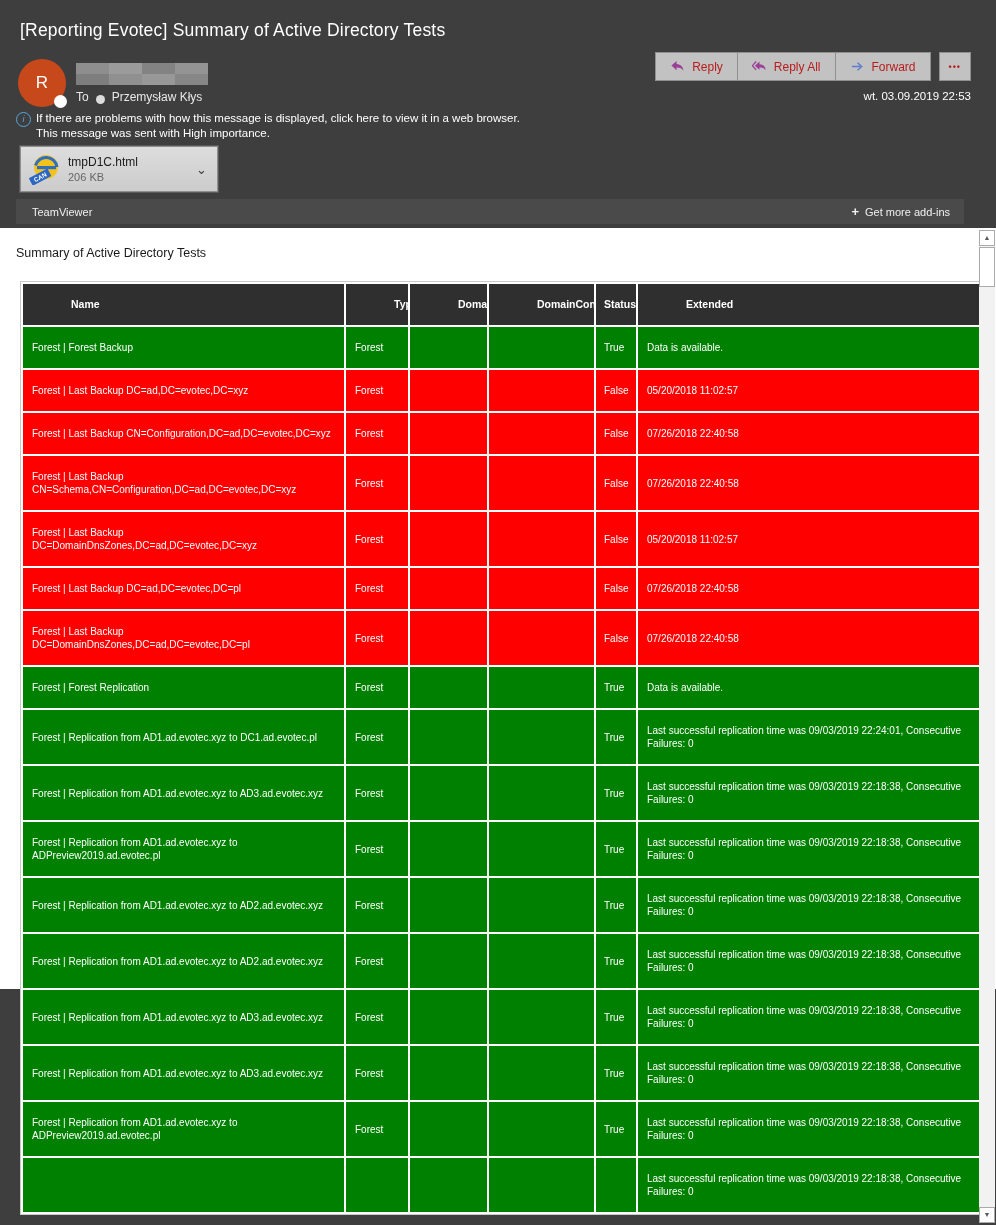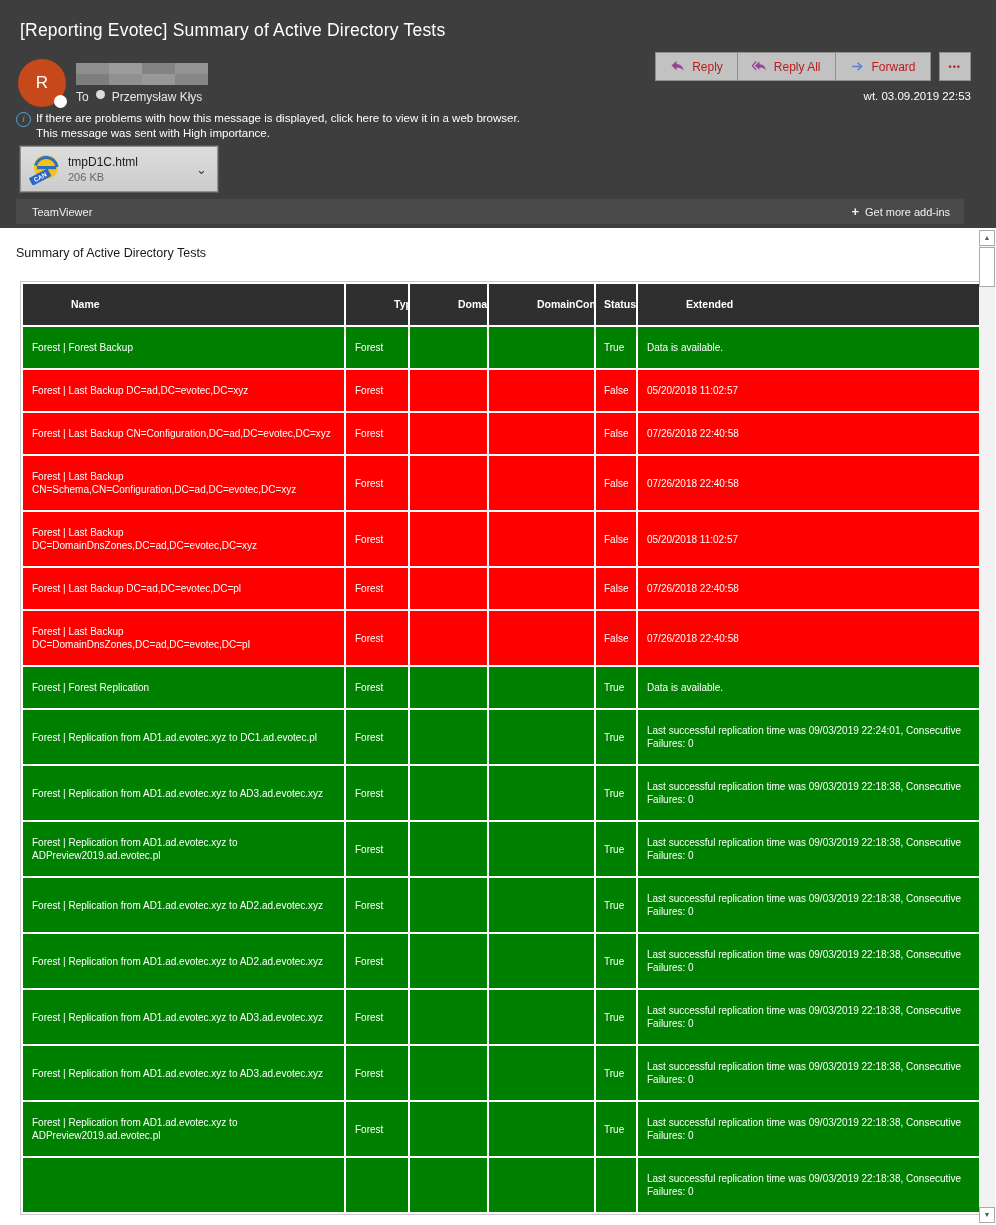--- a/index.html
+++ b/index.html
@@ -6,21 +6,21 @@
   .window{position:relative;width:996px;height:1225px;background:#3E3E3E;overflow:hidden;
           font-family:"Liberation Sans",sans-serif;}
 
   
   .subject{position:absolute;left:20px;top:20px;color:#FFFFFF;font-size:17.5px;font-weight:400;letter-spacing:.2px;}
   .avatar{position:absolute;left:18px;top:59px;width:48px;height:48px;border-radius:50%;
           background:var(--avatar);color:#fff;font-size:17px;display:flex;align-items:center;justify-content:center;}
   .presence{position:absolute;left:54px;top:95px;width:13px;height:13px;border-radius:50%;background:#FFFFFF;}
   .redacted{position:absolute;left:76px;top:63px;width:132px;height:22px;display:flex;flex-wrap:wrap;}
   .redacted span{width:33px;height:11px;}
-  .toline{position:absolute;left:76px;top:90px;color:#E8E8E8;font-size:12px;display:flex;align-items:flex-start;gap:7px;}
+  .toline{position:absolute;left:76px;top:90px;color:#E8E8E8;font-size:12px;display:flex;align-items:flex-end;gap:7px;}
   .toline .dot{width:9px;height:9px;border-radius:50%;background:#DCDCDC;display:inline-block;}
 
   .actions{position:absolute;top:52px;right:25px;display:flex;align-items:stretch;height:29px;}
   .btn{display:flex;align-items:center;gap:7px;background:#C2C2C2;border:1px solid #8F8F8F;
        color:#b91c1c;font-size:12px;padding:0 14px;cursor:pointer;}
   .btn + .btn{border-left:none;}
   .btn svg{width:15px;height:13px;}
   .btn.more{margin-left:8px;border-left:1px solid #8F8F8F;font-weight:bold;letter-spacing:1px;padding:0 9px;}
   .date{position:absolute;top:90px;right:25px;color:#FFFFFF;font-size:11.5px;}
 
@@ -40,21 +40,21 @@
   .att-chevron{margin-left:auto;margin-right:10px;color:#3A3A3A;font-size:13px;}
 
   
   .addinbar{position:absolute;left:16px;top:199px;width:948px;height:25px;background:#4A4A4A;
             display:flex;align-items:center;color:#F0F0F0;font-size:11px;}
   .addin-left{margin-left:16px;cursor:pointer;}
   .addin-right{margin-left:auto;margin-right:14px;cursor:pointer;display:flex;align-items:center;gap:6px;}
   .plus{font-size:13px;font-weight:bold;}
 
   
-  .bodypane{position:absolute;left:0;top:228px;width:996px;height:997px;background:#FFFFFF;}
+  .bodypane{position:absolute;left:0;top:228px;width:996px;height:761px;background:#FFFFFF;}
   .report-title{margin:18px 0 0 16px;font-size:12.5px;color:#1A1A1A;}
   table.report{margin:21px 0 0 20px;border-collapse:separate;border-spacing:2px;table-layout:fixed;
                width:947px;border:1px solid #C9C9C9;background:#FFFFFF;}
   th,td{font-size:10px;line-height:13px;color:#FFFFFF;text-align:left;vertical-align:middle;
         padding:14px 9px;word-wrap:break-word;}
   th{background:var(--header-bg);font-size:10.5px;font-weight:bold;white-space:nowrap;overflow:hidden;padding-left:48px;}
   th.c-status,td.c-status{padding-left:8px;padding-right:4px;}
   tr.ok td{background:var(--ok);}
   tr.fail td{background:var(--fail);}
 

